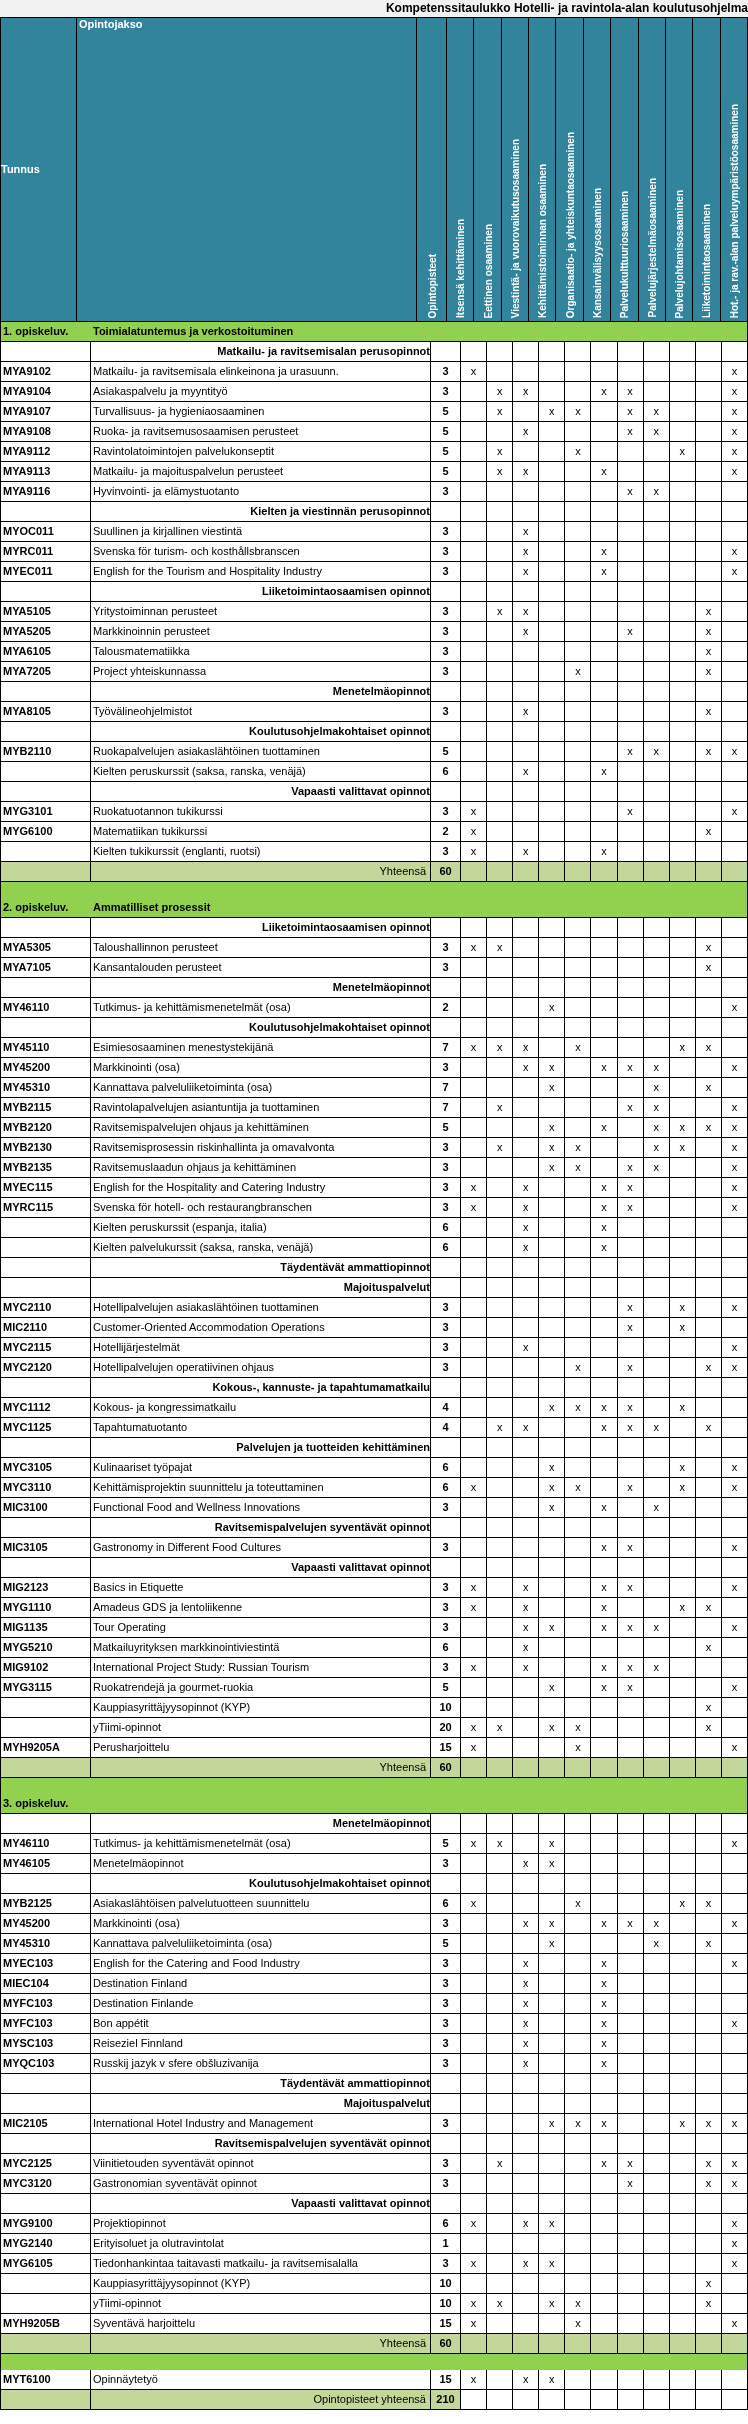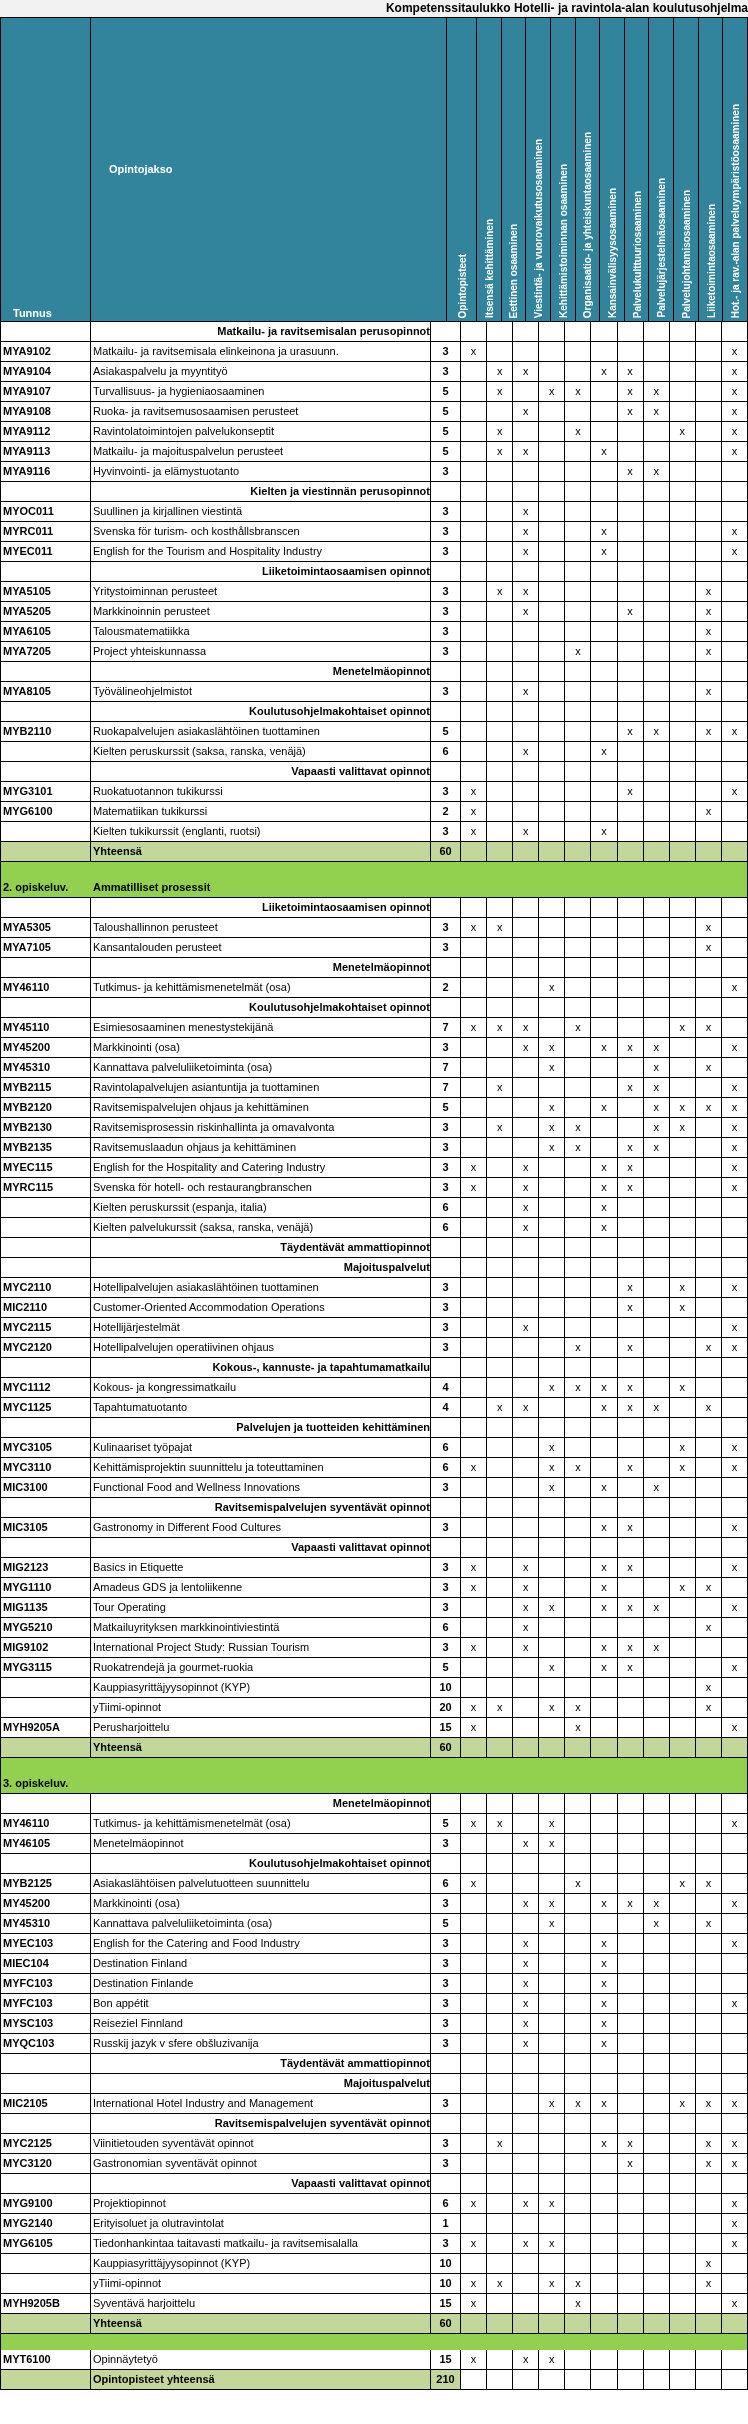--- a/index.html
+++ b/index.html
@@ -17,22 +17,22 @@
     border-left:1px solid #000; border-right:1px solid #000;
   }
 
   
   .hdr {
     display:flex; height:305px; background:#31849b;
     border-top:1px solid #000; border-bottom:1px solid #000;
   }
   .hdr > div { border-right:1px solid #000; }
   .hdr > div:last-child { border-right:none; }
-  .hc-tunnus { width:90px; display:flex; align-items:flex-end; padding:0 0 2px 12px; }
-  .hc-jakso  { width:340px; display:flex; align-items:center; padding:0 0 2px 2px;margin-left:16px; }
+  .hc-tunnus { width:76px; display:flex; align-items:center; padding:0 0 2px 0; }
+  .hc-jakso  { width:340px; display:flex; align-items:flex-start; padding:0 0 2px 2px; }
   .hc-tunnus span, .hc-jakso span { color:#fff; font-weight:bold; font-size:11px; }
   .hc.rot { position:relative; flex:1; }
   .hc.rot.credcol { flex:none; width:30px; }
   .rot-label {
     position:absolute; bottom:3px; left:50%;
     transform:translateX(-50%) rotate(180deg);
     writing-mode:vertical-rl; white-space:nowrap;
     color:#fff; font-weight:bold; font-size:10px;
   }
 
@@ -50,21 +50,21 @@
   .row.sec {
     background:#92d050; border-bottom:1px solid #000; font-weight:bold;
   }
   .row.sec .yl { width:90px; padding-left:2px; }
   .row.sec .st { flex:1; padding-left:2px; }
 
   .row.sep { background:#92d050; height:16px; }
 
   .row.tot { background:#c4d79b; }
   .row.tot .c { background:#c4d79b; }
-  .row.tot .name { font-weight:bold; padding-right:4px; }
+  .row.tot .name { font-weight:normal; text-align:right; padding-right:4px; }
   .row.tot.gt .c.mark { background:#fff; }
 </style>
 </head>
 <body>
 
 <div class="title-bar">Kompetenssitaulukko Hotelli- ja ravintola-alan koulutusohjelma</div>
 
 <div class="grid">
   <div class="hdr">
     <div class="hc-tunnus">
@@ -105,20 +105,24 @@
         <span class="rot-label">Palvelujohtamisosaaminen</span>
       </div>
       <div class="hc rot">
         <span class="rot-label">Liiketoimintaosaaminen</span>
       </div>
       <div class="hc rot">
         <span class="rot-label">Hot.- ja rav.-alan palveluympäristöosaaminen</span>
       </div>
     </div>
   <div>
+      <div class="row sec">
+        <div class="yl">1. opiskeluv.</div>
+        <div class="st">Toimialatuntemus ja verkostoituminen</div>
+      </div>
       <div class="row sub">
         <div class="c code"></div>
         <div class="c name">Matkailu- ja ravitsemisalan perusopinnot</div>
         <div class="c cred"></div>
         <div class="c mark"></div>
         <div class="c mark"></div>
         <div class="c mark"></div>
         <div class="c mark"></div>
         <div class="c mark"></div>
         <div class="c mark"></div>

